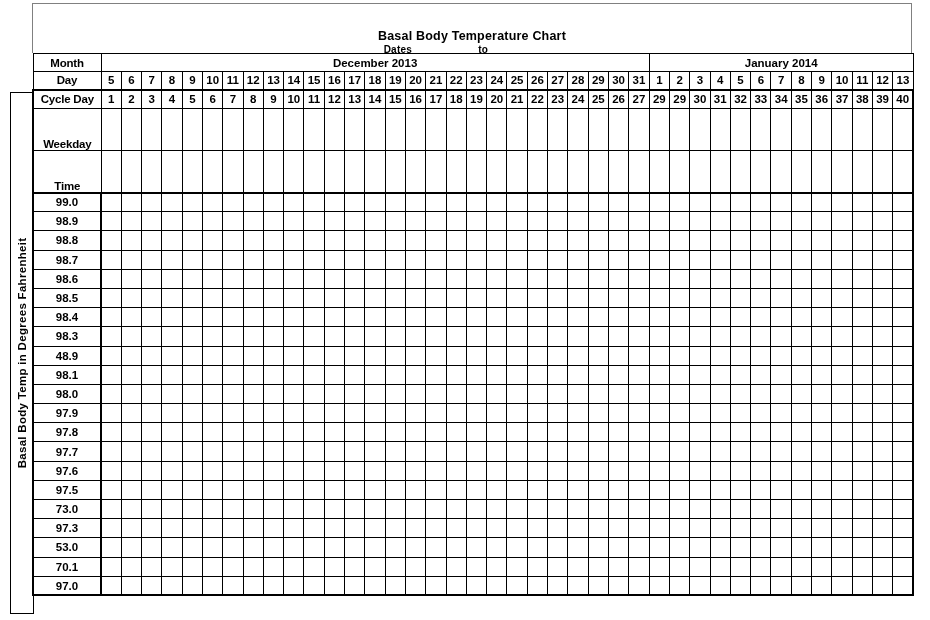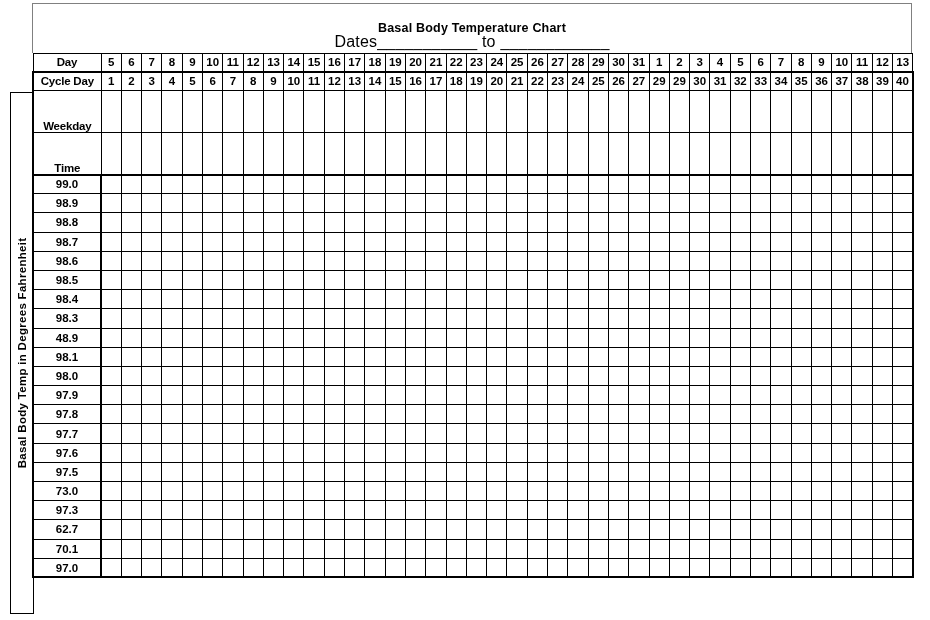--- a/index.html
+++ b/index.html
@@ -30,26 +30,26 @@
     height: 50px;
     border: 1px solid #808080;
     border-bottom: none;
     box-sizing: border-box;
     text-align: center;
   }
   #chart-title {
     font-size: 12.5px;
     font-weight: bold;
     letter-spacing: 0.2px;
-    margin-top: 17px;
+    margin-top: 25px;
     line-height: 14px;
   }
   #dates-line {
-    font-size: 16px;
-    font-weight: normal;
+    font-size: 10px;
+    font-weight: bold;
     line-height: 14px;
     letter-spacing: 0.2px;
   }
 
   
   #vaxis {
     position: absolute;
     left: 10px;
     top: 92px;
     width: 24px;
@@ -194,20 +194,25 @@
           <col class="daycol">
           <col class="daycol">
           <col class="daycol">
           <col class="daycol">
           <col class="daycol">
           <col class="daycol">
           <col class="daycol">
           <col class="daycol">
         </colgroup>
       <tbody id="table-body">
+          <tr class="month-row">
+            <td class="label">Month</td>
+            <td class="monthname" colspan="27">December 2013</td>
+            <td class="monthname center" colspan="13" style="border-left: none;">January 2014</td>
+          </tr>
           <tr class="day-row">
             <td class="label">Day</td>
             <td>5</td>
             <td>6</td>
             <td>7</td>
             <td>8</td>
             <td>9</td>
             <td>10</td>
             <td>11</td>
             <td>12</td>
@@ -1141,21 +1146,21 @@
             <td></td>
             <td></td>
             <td></td>
             <td></td>
             <td></td>
             <td></td>
             <td></td>
             <td class="hb-right"></td>
           </tr>
           <tr class="temp-row">
-            <td class="temp-label hb-left">62.7</td>
+            <td class="temp-label hb-left">53.0</td>
             <td class="hb-left"></td>
             <td></td>
             <td></td>
             <td></td>
             <td></td>
             <td></td>
             <td></td>
             <td></td>
             <td></td>
             <td></td>

